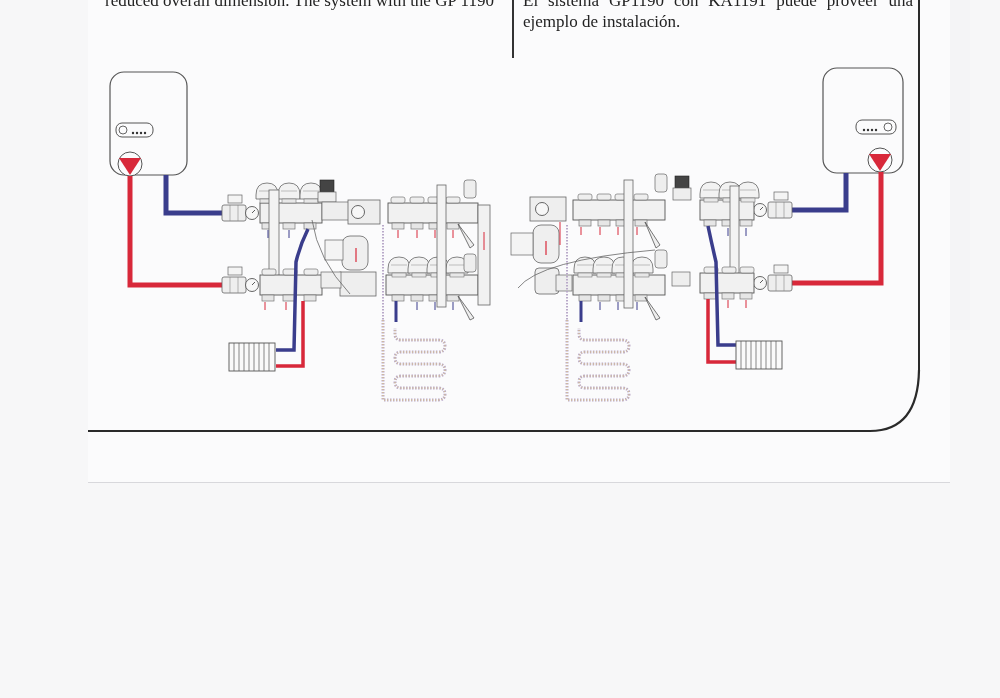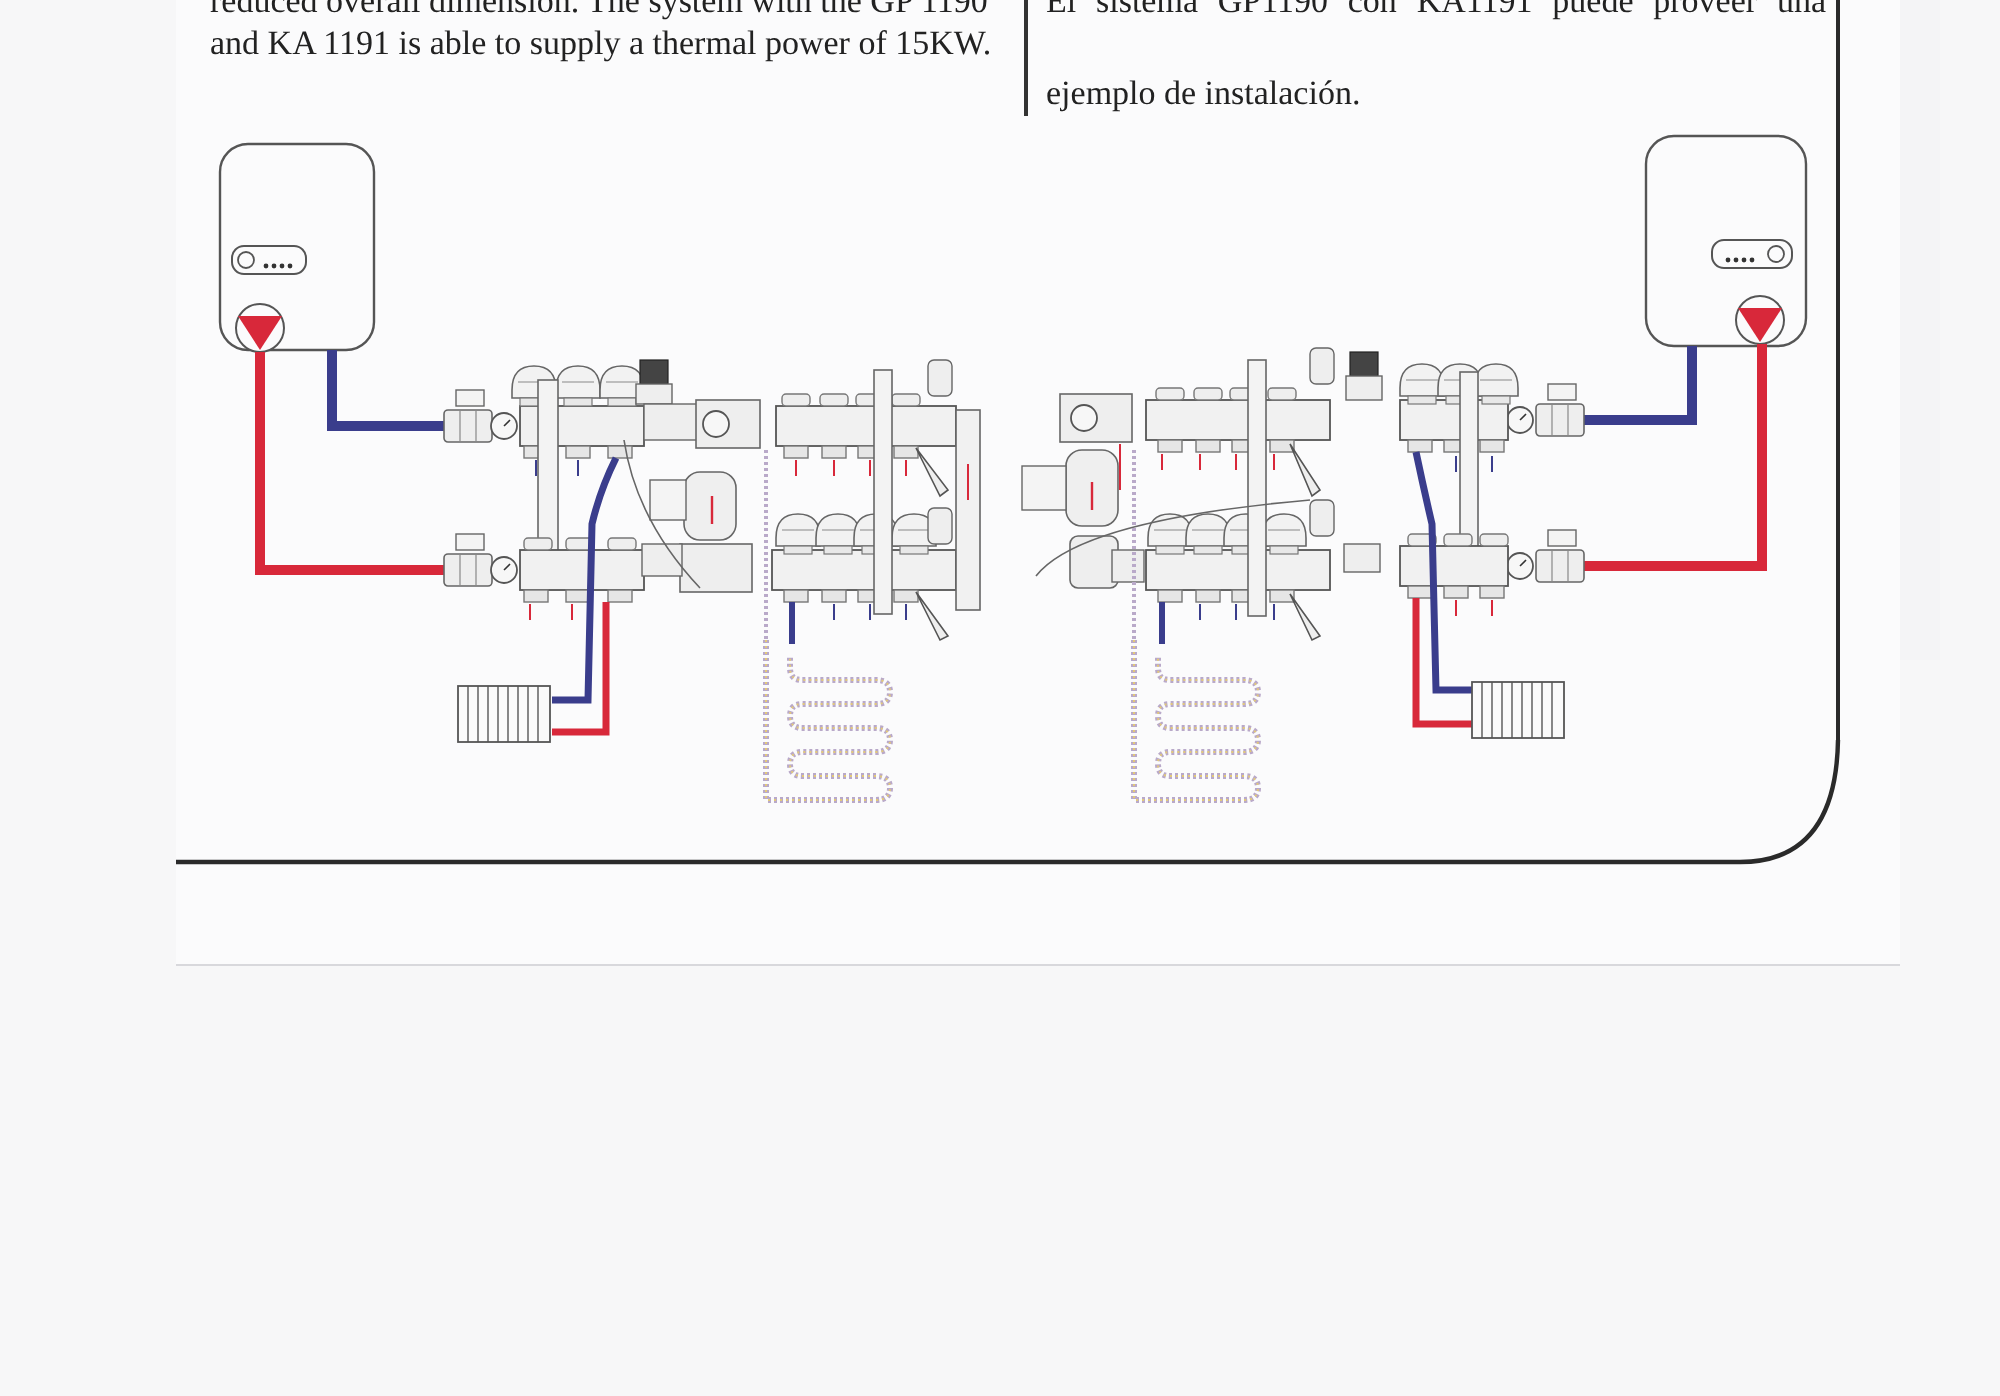--- a/index.html
+++ b/index.html
@@ -17,38 +17,37 @@
     position:absolute; left:950px; top:0; width:20px; height:330px;
     background:#f4f4f6;
   }
   .text-col {
     position:absolute; font-size:17px; line-height:21px; color:#222;
   }
   .text-col .line { white-space:nowrap; display:block; }
   .col-en { left:105px; top:-10px; width:400px; }
   .col-es { left:523px; top:-10px; width:390px; text-align:justify; }
   .col-es .line { text-align-last:justify; }
-  .col-es .line.last { text-align-last:left;margin-top:25px; }
+  .col-es .line.last { text-align-last:left; }
   .divider-v {
     position:absolute; left:512px; top:0; width:1.5px; height:58px; background:#333;
   }
   .frame-right {
     position:absolute; left:918px; top:0; width:2px; height:370px; background:#2a2a2a;
   }
   svg.diagram { position:absolute; left:0; top:0; }
 </style>
 </head>
 <body>
 
 <div class="sheet"></div>
 <div class="sheet-edge-right"></div>
 
 <div class="text-col col-en">
   <span class="line">reduced overall dimension. The system with the GP 1190</span>
-  <span class="line">and KA 1191 is able to supply a thermal power of 15KW.</span>
 </div>
 
 <div class="divider-v"></div>
 
 <div class="text-col col-es">
   <span class="line">El sistema GP1190 con KA1191 puede proveer una</span>
   <span class="line last">ejemplo de instalación.</span>
 </div>
 
 <div class="frame-right"></div>

